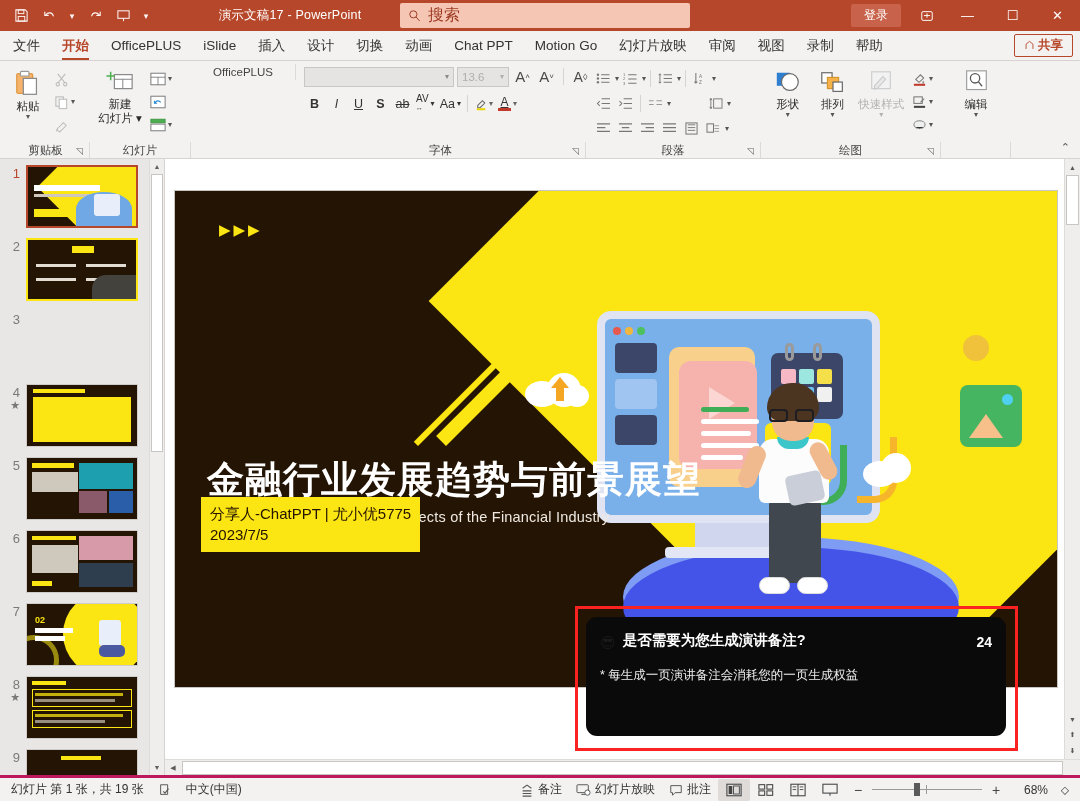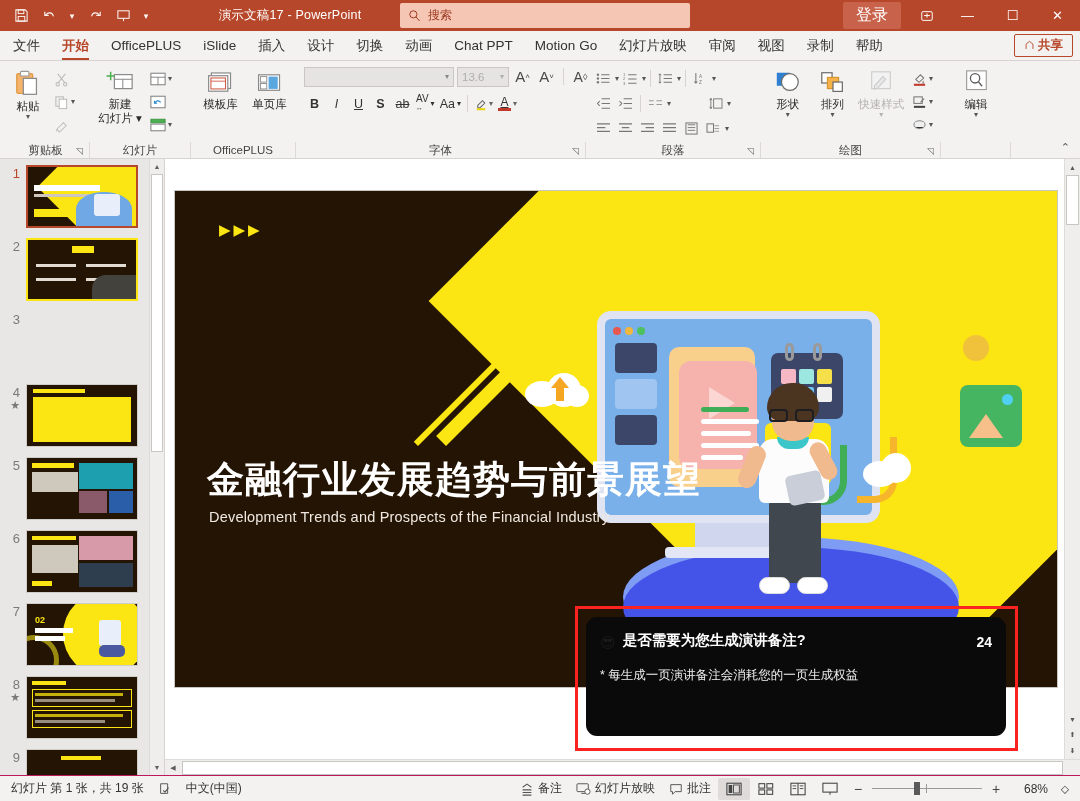--- a/index.html
+++ b/index.html
@@ -26,24 +26,24 @@
     position:absolute; left:0; right:0; text-align:center; font-size:12.5px;
     color:#fff; pointer-events:none; letter-spacing:.2px;
     width:640px; margin-left:-30px;
   }
   .searchbox {
     position:absolute; left:400px; top:3px; width:290px; height:25px;
     background:#f6c6b4; border-radius:2px; display:flex; align-items:center;
     padding-left:8px; gap:7px;
   }
   .searchbox .sicon { color:#9c3a22; font-size:13px; display:block; }
-  .searchbox .stext { color:#9c3a22; font-size:12px; }
+  .searchbox .stext { color:#9c3a22; font-size:16px; }
   .tb-right { margin-left:auto; display:flex; align-items:center; height:31px; }
   .signin {
-    background:#c9624a; color:#fff; font-size:16px; padding:3px 13px;
+    background:#c9624a; color:#fff; font-size:12px; padding:3px 13px;
     border-radius:2px; margin-right:8px;
   }
   .ribbon-opt { width:36px; height:31px; display:flex; align-items:center; justify-content:center; font-size:13px; }
   .wbtn { width:45px; height:31px; display:flex; align-items:center; justify-content:center; font-size:13px; }
 
   
   .tabstrip {
     height:30px; background:#f3f2f1; display:flex; align-items:flex-end;
     flex:0 0 30px; border-bottom:1px solid #d6d3d1; padding-left:2px;
   }
@@ -283,21 +283,21 @@
   .hscroll .arr { width:16px; height:16px; display:flex; align-items:center; justify-content:center; font-size:7px; color:#5a5a5a; }
   .hscroll .track { flex:1; height:14px; background:#fff; border:1px solid #c8c6c3; margin:0 1px; }
 
   .notespane {
     flex:0 0 38px; background:#fff; border-top:1px solid #e1dfdd;
     padding:9px 0 0 14px; color:#6b6b6b; font-size:13.5px;
   }
 
   
   .statusbar {
-    height:26px; background:#f3f2f1; border-top:1px solid #be185d; flex:0 0 26px;
+    height:26px; background:#f3f2f1; border-top:3px solid #be185d; flex:0 0 26px;
     display:flex; align-items:center; font-size:12px; color:#333; padding:0 4px;
   }
   .sb-item { padding:0 7px; height:22px; display:flex; align-items:center; gap:4px; border-radius:2px; }
   .sb-spacer { flex:1; }
   .view-btn {
     width:32px; height:22px; display:flex; align-items:center; justify-content:center;
     border-radius:2px; color:#444;
   }
   .view-btn.active { background:#dedbd9; }
   .zoomgrp { display:flex; align-items:center; gap:6px; padding-left:4px; }
@@ -488,44 +488,20 @@
                 </svg>
             </span>
             <span class="chev">▾</span>
           </div>
         </div>
       </div>
       <div class="rgroup-label">幻灯片</div>
     </div>
 
     <div class="rgroup" style="width:105px">
-      <div class="rgroup-body" style="gap:6px; padding-left:8px">
-        <div class="bigbtn" style="width:44px">
-          <span>
-            <svg width="31" height="28" viewBox="0 0 34 30">
-              <rect x="7" y="4" width="21" height="17" fill="#fff" stroke="#8a8a8a" stroke-width="1.3"></rect>
-              <rect x="4" y="7" width="21" height="17" fill="#fff" stroke="#8a8a8a" stroke-width="1.3"></rect>
-              <rect x="6.5" y="9.5" width="16" height="12" fill="none" stroke="#d0604a" stroke-width="1.2"></rect>
-              <path d="M6.5 13h16" stroke="#d0604a" stroke-width="1"></path>
-            </svg>
-          </span>
-          <span class="lbl">模板库</span>
-        </div>
-        <div class="bigbtn" style="width:44px">
-          <span>
-            <svg width="31" height="28" viewBox="0 0 34 30">
-              <rect x="5" y="6" width="23" height="17" fill="#fff" stroke="#8a8a8a" stroke-width="1.3"></rect>
-              <rect x="7" y="8" width="7" height="6" fill="#fff" stroke="#8a8a8a" stroke-width="1"></rect>
-              <rect x="7" y="15.5" width="7" height="6" fill="#fff" stroke="#8a8a8a" stroke-width="1"></rect>
-              <rect x="16" y="8" width="10" height="13.5" fill="#5aa7e0"></rect>
-            </svg>
-          </span>
-          <span class="lbl">单页库</span>
-        </div>
-      </div>
       <div class="rgroup-label">OfficePLUS</div>
     </div>
 
     <div class="rgroup" style="width:290px">
       <div class="rgroup-body" style="flex-direction:column; align-items:flex-start; padding-left:8px">
         <div class="fontrow1">
           <div class="fontname">
             <span></span>
             <span style="margin-left:6px;color:#888;font-size:8px">▾</span>
           </div>
@@ -963,20 +939,26 @@
             <div class="cloud" style="left:296px;top:142px;width:30px;height:30px"></div>
             <div class="ball"></div>
             <div class="greenpic">
               <div class="mtn"></div>
                 <div class="sun"></div>
             </div>
           </div>
 
           <div class="stitle">金融行业发展趋势与前景展望</div>
           <div class="ssub">Development Trends and Prospects of the Financial Industry</div>
+          <div class="bylinewrap">
+            <div class="byline" style="position:static">
+              <div>分享人-ChatPPT | 尤小优5775</div>
+              <div>2023/7/5</div>
+            </div>
+          </div>
         </div>
 
         <div class="dlg-wrap">
           <div class="dialog">
             <div class="dlg-head">
               <span class="dlg-emoji">😎</span>
               <span class="dlg-q">是否需要为您生成演讲备注?</span>
               <span class="dlg-count">24</span>
             </div>
             <div class="dlg-btns">

